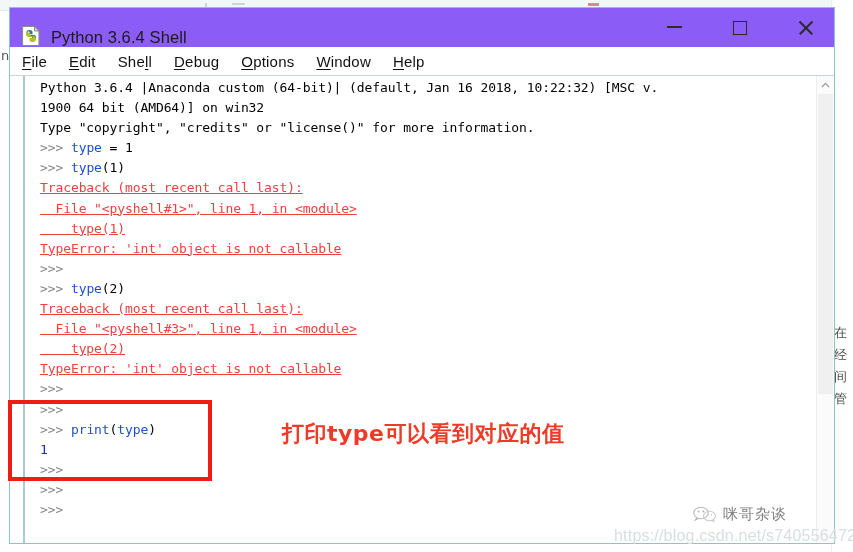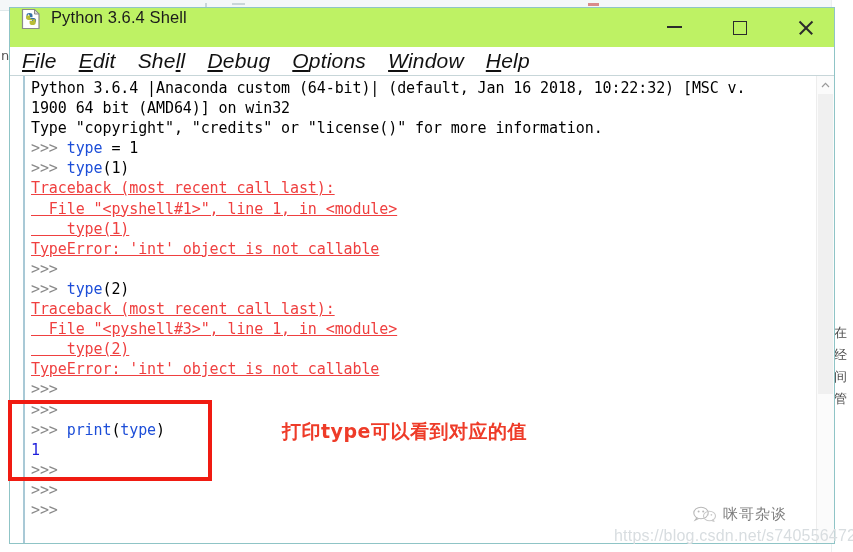--- a/index.html
+++ b/index.html
@@ -81,22 +81,22 @@
     box-sizing: border-box;
     display: flex;
     flex-direction: column;
   }
 
   
   #title-bar {
     height: 39px;
     flex: 0 0 39px;
     display: flex;
-    align-items: flex-start;
-    background: #bef264;
+    align-items: flex-end;
+    background: #8b5cf6;
     position: relative;
   }
   #app-icon {
     width: 22px; height: 22px;
     margin-left: 10px;
     margin-right: 9px;
     flex: 0 0 22px;
     position: relative;
   }
   #window-title {
@@ -146,27 +146,26 @@
     flex: 0 0 29px;
     display: flex;
     align-items: center;
     padding-left: 12px;
     background: #ffffff;
     border-bottom: 1px solid #c7d6d9;
     box-sizing: border-box;
   }
   .menu-item {
     font-family: "Liberation Sans", sans-serif;
-    font-size: 21px;
+    font-size: 15px;
     color: #111111;
     margin-right: 22px;
     white-space: nowrap;
     cursor: default;
     letter-spacing: 0.2px;
-    font-style: italic;
   }
   .menu-item u { text-decoration: underline; text-underline-offset: 2px; }
 
   
   #shell-body {
     flex: 1 1 auto;
     position: relative;
     display: flex;
     background: #ffffff;
     overflow: hidden;
@@ -175,26 +174,27 @@
     flex: 0 0 5px;
     background: #ffffff;
     border-right: 2px solid #a9c9d6;
     margin-left: 8px;
   }
   #shell-text {
     flex: 1 1 auto;
     position: relative;
     padding: 2px 0 0 6px;
     font-family: "DejaVu Sans Mono", "Liberation Mono", monospace;
-    font-size: 15px;
+    font-size: 13px;
     line-height: 20.1px;
     white-space: pre;
     color: #000000;
     overflow: hidden;
     letter-spacing: -0.1px;
+    margin-left: 9px;
   }
   .ln { display: block; height: 20.1px; }
   .c-black  { color: #000000; }
   .c-prompt { color: #8a8a8a; }
   .c-kw     { color: #1d4ed8; }
   .c-err    { color: #ef4040; text-decoration: underline; }
   .c-out    { color: #1e1edc; }
 
   
   #scrollbar {
@@ -227,21 +227,21 @@
     height: 81px;
     border: 4px solid #f01b12;
     box-sizing: border-box;
     pointer-events: none;
   }
   #annot-text {
     position: absolute;
     left: 282px;
     top: 419px;
     font-family: "DejaVu Sans", sans-serif;
-    font-size: 19px;
+    font-size: 22px;
     font-weight: 700;
     color: #ee3b28;
     white-space: nowrap;
     letter-spacing: 0.5px;
   }
 
   
   #wm-brand {
     position: absolute;
     left: 693px;

